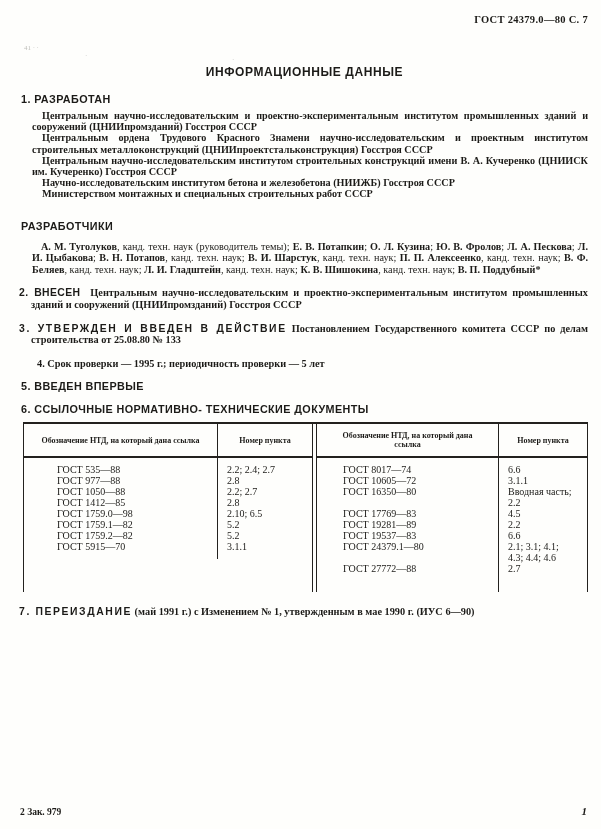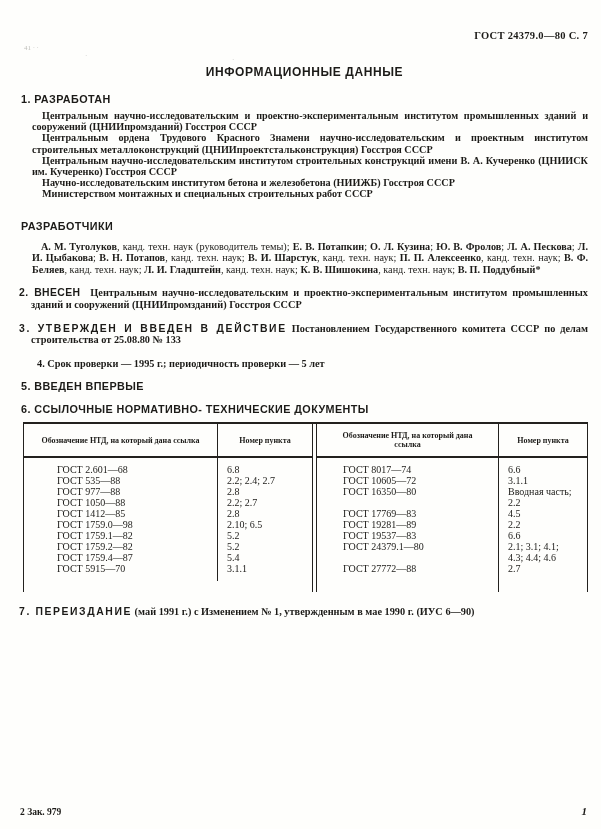--- a/index.html
+++ b/index.html
@@ -7,21 +7,21 @@
     position:relative;
     width:601px;height:829px;
     margin:0 auto;
     background:#fefefc;
     color:#1c1b18;
     font-family:"Liberation Serif", serif;
     overflow:hidden;
   }
   
   .doc-ref{
-    position:absolute;top:30px;right:13px;
+    position:absolute;top:14px;right:13px;
     font:700 10.5px/12px "Liberation Serif", serif;
     letter-spacing:.3px;
   }
   
   .content{padding:66px 13px 0 21px;}
   .title{
     margin:0;text-align:center;
     font:700 12px/13px "Liberation Sans", sans-serif;
     letter-spacing:.6px;
   }
@@ -149,24 +149,20 @@
       <div class="rt-left">
         <table>
           <thead>
             <tr>
               <th class="c1">Обозначение НТД, на который дана ссылка</th>
               <th>Номер пункта</th>
             </tr>
           </thead>
           <tbody id="rt-left-body">
               <tr>
-                <td class="c1">ГОСТ 2.601—68</td>
-                <td class="c2">6.8</td>
-              </tr>
-              <tr>
                 <td class="c1">ГОСТ 535—88</td>
                 <td class="c2">2.2; 2.4; 2.7</td>
               </tr>
               <tr>
                 <td class="c1">ГОСТ 977—88</td>
                 <td class="c2">2.8</td>
               </tr>
               <tr>
                 <td class="c1">ГОСТ 1050—88</td>
                 <td class="c2">2.2; 2.7</td>
@@ -179,24 +175,20 @@
                 <td class="c1">ГОСТ 1759.0—98</td>
                 <td class="c2">2.10; 6.5</td>
               </tr>
               <tr>
                 <td class="c1">ГОСТ 1759.1—82</td>
                 <td class="c2">5.2</td>
               </tr>
               <tr>
                 <td class="c1">ГОСТ 1759.2—82</td>
                 <td class="c2">5.2</td>
-              </tr>
-              <tr>
-                <td class="c1">ГОСТ 1759.4—87</td>
-                <td class="c2">5.4</td>
               </tr>
               <tr>
                 <td class="c1">ГОСТ 5915—70</td>
                 <td class="c2">3.1.1</td>
               </tr>
             </tbody>
         </table>
       </div>
       <div class="rt-divider"></div>
       <div class="rt-right">

